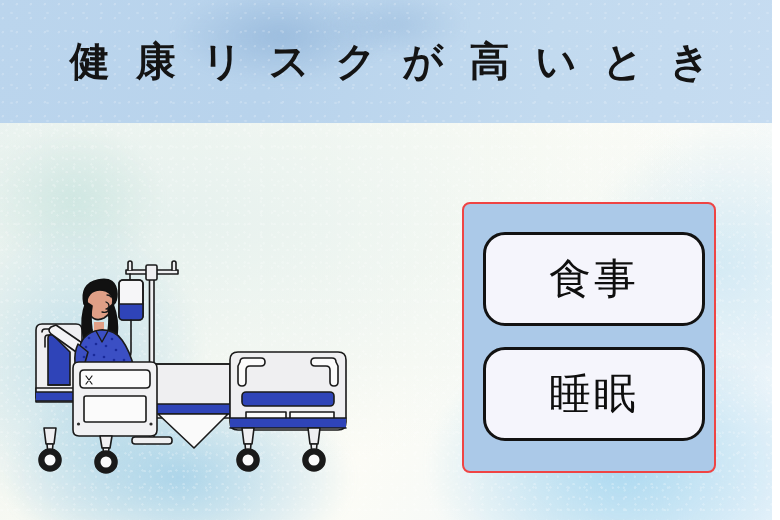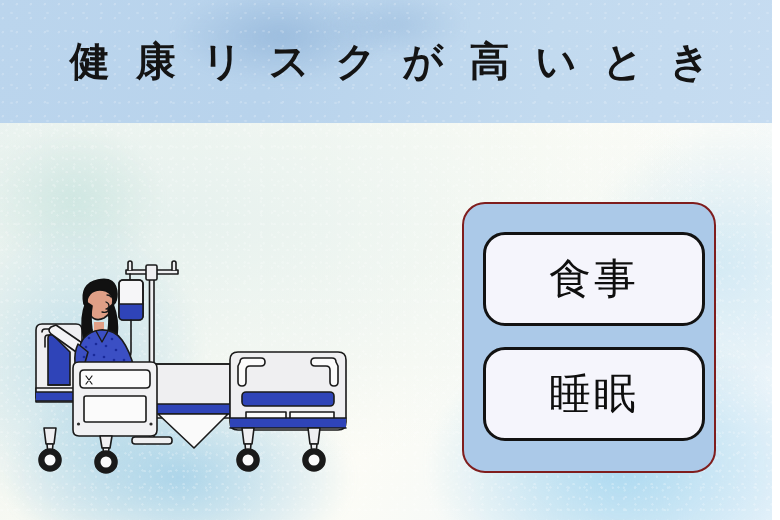--- a/index.html
+++ b/index.html
@@ -112,22 +112,22 @@
     white-space: nowrap;
   }
 
   
   .menu-panel {
     position: absolute;
     left: 462px; top: 202px;
     width: 254px; height: 271px;
     box-sizing: border-box;
     background: #abc9e8;
-    border: 2px solid #7f1d1d;
-    border-radius: 23px;
+    border: 2px solid #ef4444;
+    border-radius: 8px;
     padding-left: 28px;
   }
   .menu-card {
     position: absolute;
     left: 19px;
     width: 222px;
     height: 94px;
     box-sizing: border-box;
     background: #f5f5fc;
     border: 3px solid #121212;

